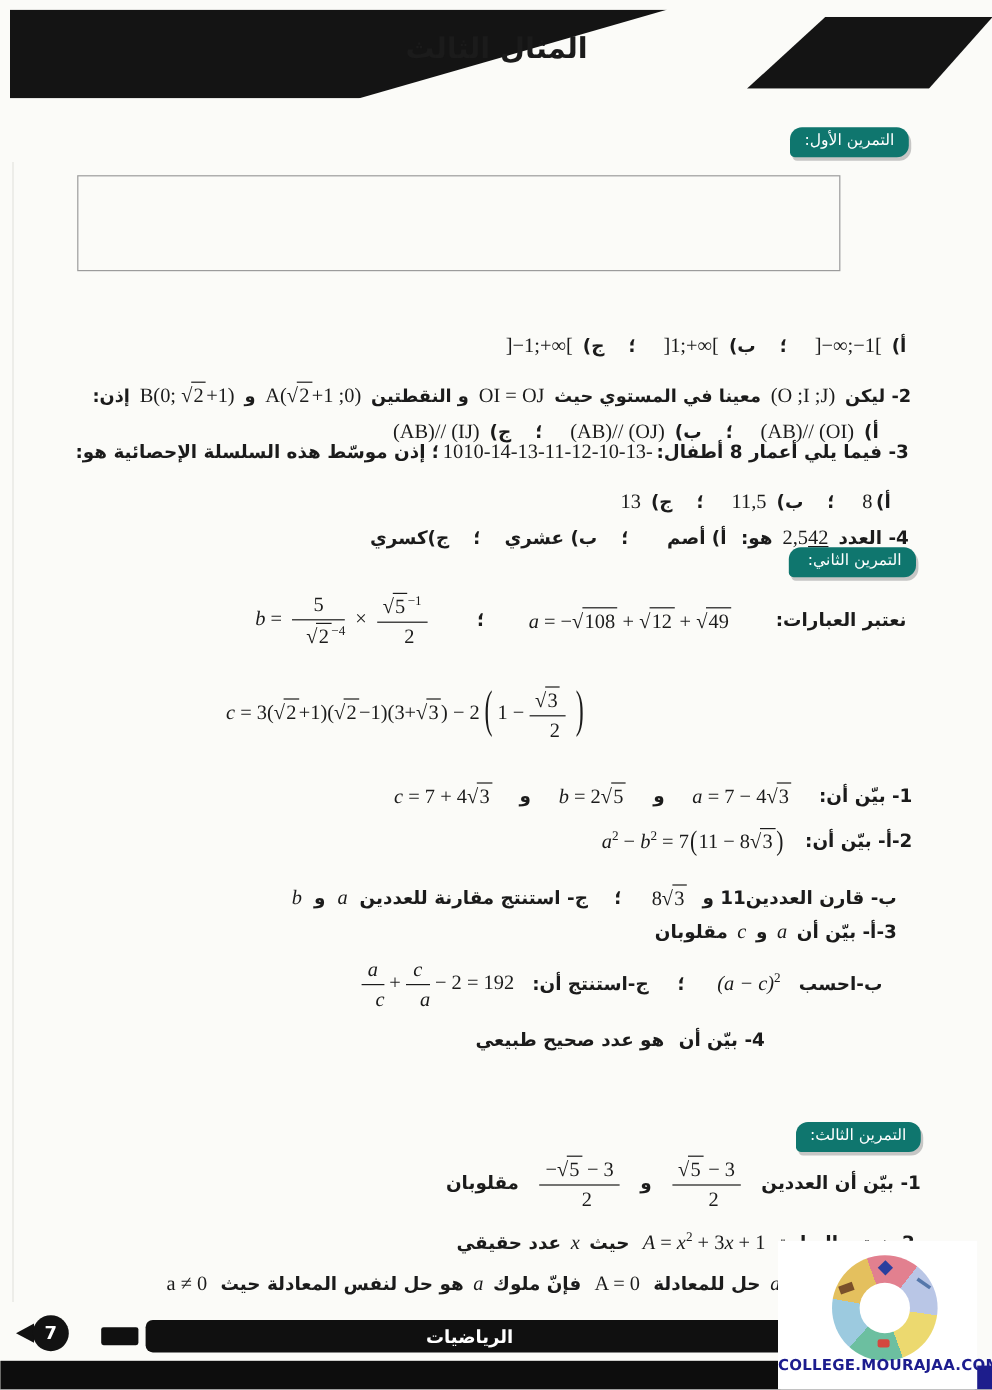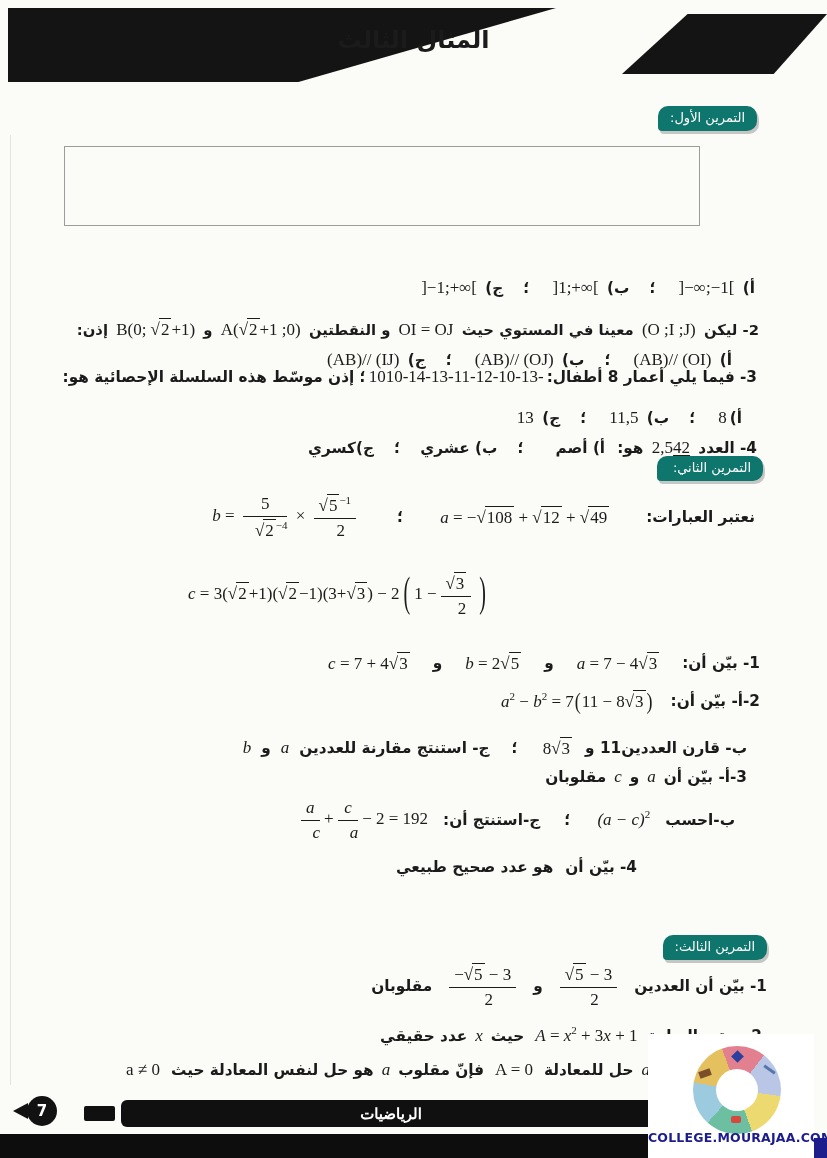--- a/index.html
+++ b/index.html
@@ -29,21 +29,21 @@
   .bp{display:inline-block;transform:scaleY(2.15);font-size:20px;margin:0 4px;font-family:"Liberation Serif",serif;font-weight:400;}
   .bp2{display:inline-block;transform:scaleY(1.3);font-size:18px;margin:0 1px;font-family:"Liberation Serif",serif;}
   .sp{margin:0 20px;}
   .sp2{margin:0 12px;}
   .u{text-decoration:underline;text-underline-offset:2px;}
   .margin-line{position:absolute;left:10px;top:135px;width:1px;height:950px;background:#e3e3e0;}
   .crease{position:absolute;left:-7px;top:484px;width:18px;height:74px;border:2px solid transparent;
           border-left:2px solid #c6c6c2;border-radius:50%;}
   
   .foot-bar{position:absolute;left:121px;top:1100px;width:540px;height:27px;background:#101010;border-radius:6px;
-            display:flex;align-items:center;justify-content:center;color:#fff;font-size:15px;font-weight:700;font-family:Liberation Serif, serif;}
+            display:flex;align-items:center;justify-content:center;color:#fff;font-size:15px;font-weight:700;}
   .foot-conn{position:absolute;left:84px;top:1106px;width:31px;height:15px;background:#101010;border-radius:2px;}
   .pin-circle{position:absolute;left:27px;top:1096px;width:30px;height:30px;background:#121212;border-radius:50%;
               display:flex;align-items:center;justify-content:center;color:#fff;font-size:15px;font-weight:700;}
   .pin-tri{position:absolute;left:13px;top:1103px;width:0;height:0;border-top:8px solid transparent;
            border-bottom:8px solid transparent;border-right:15px solid #121212;}
   .strip{position:absolute;left:0;top:1134px;width:650px;height:24px;background:#0d0d0d;}
   .corner{position:absolute;left:812px;top:1138px;width:15px;height:20px;background:#1d1d8c;}
   
   .logo-box{position:absolute;left:648px;top:1034px;width:166px;height:124px;background:#ffffff;}
   .ring{position:absolute;left:45px;top:12px;width:88px;height:88px;border-radius:50%;
@@ -223,21 +223,21 @@
     <span class="m"><span class="mi">A</span> <span>=</span> <span class="mi">x</span><sup class="e">2</sup> <span>+ 3</span><span class="mi">x</span> <span>+ 1</span></span>
     <span>حيث</span>
     <span class="mi">x</span>
     <span>عدد حقيقي</span>
   </div>
 
   <div class="ln row" style="top:1060px;right:177px;gap:8px;">
     <span class="mi">a</span>
     <span>حل للمعادلة</span>
     <span class="m">A = 0</span>
-    <span>فإنّ مقلوب</span>
+    <span>فإنّ ملوك</span>
     <span class="mi">a</span>
     <span>هو حل لنفس المعادلة حيث</span>
     <span class="m">a ≠ 0</span>
   </div>
 
   <div class="strip"></div>
   <div class="foot-bar">
     <span>الرياضيات</span>
   </div>
   <div class="foot-conn"></div>

